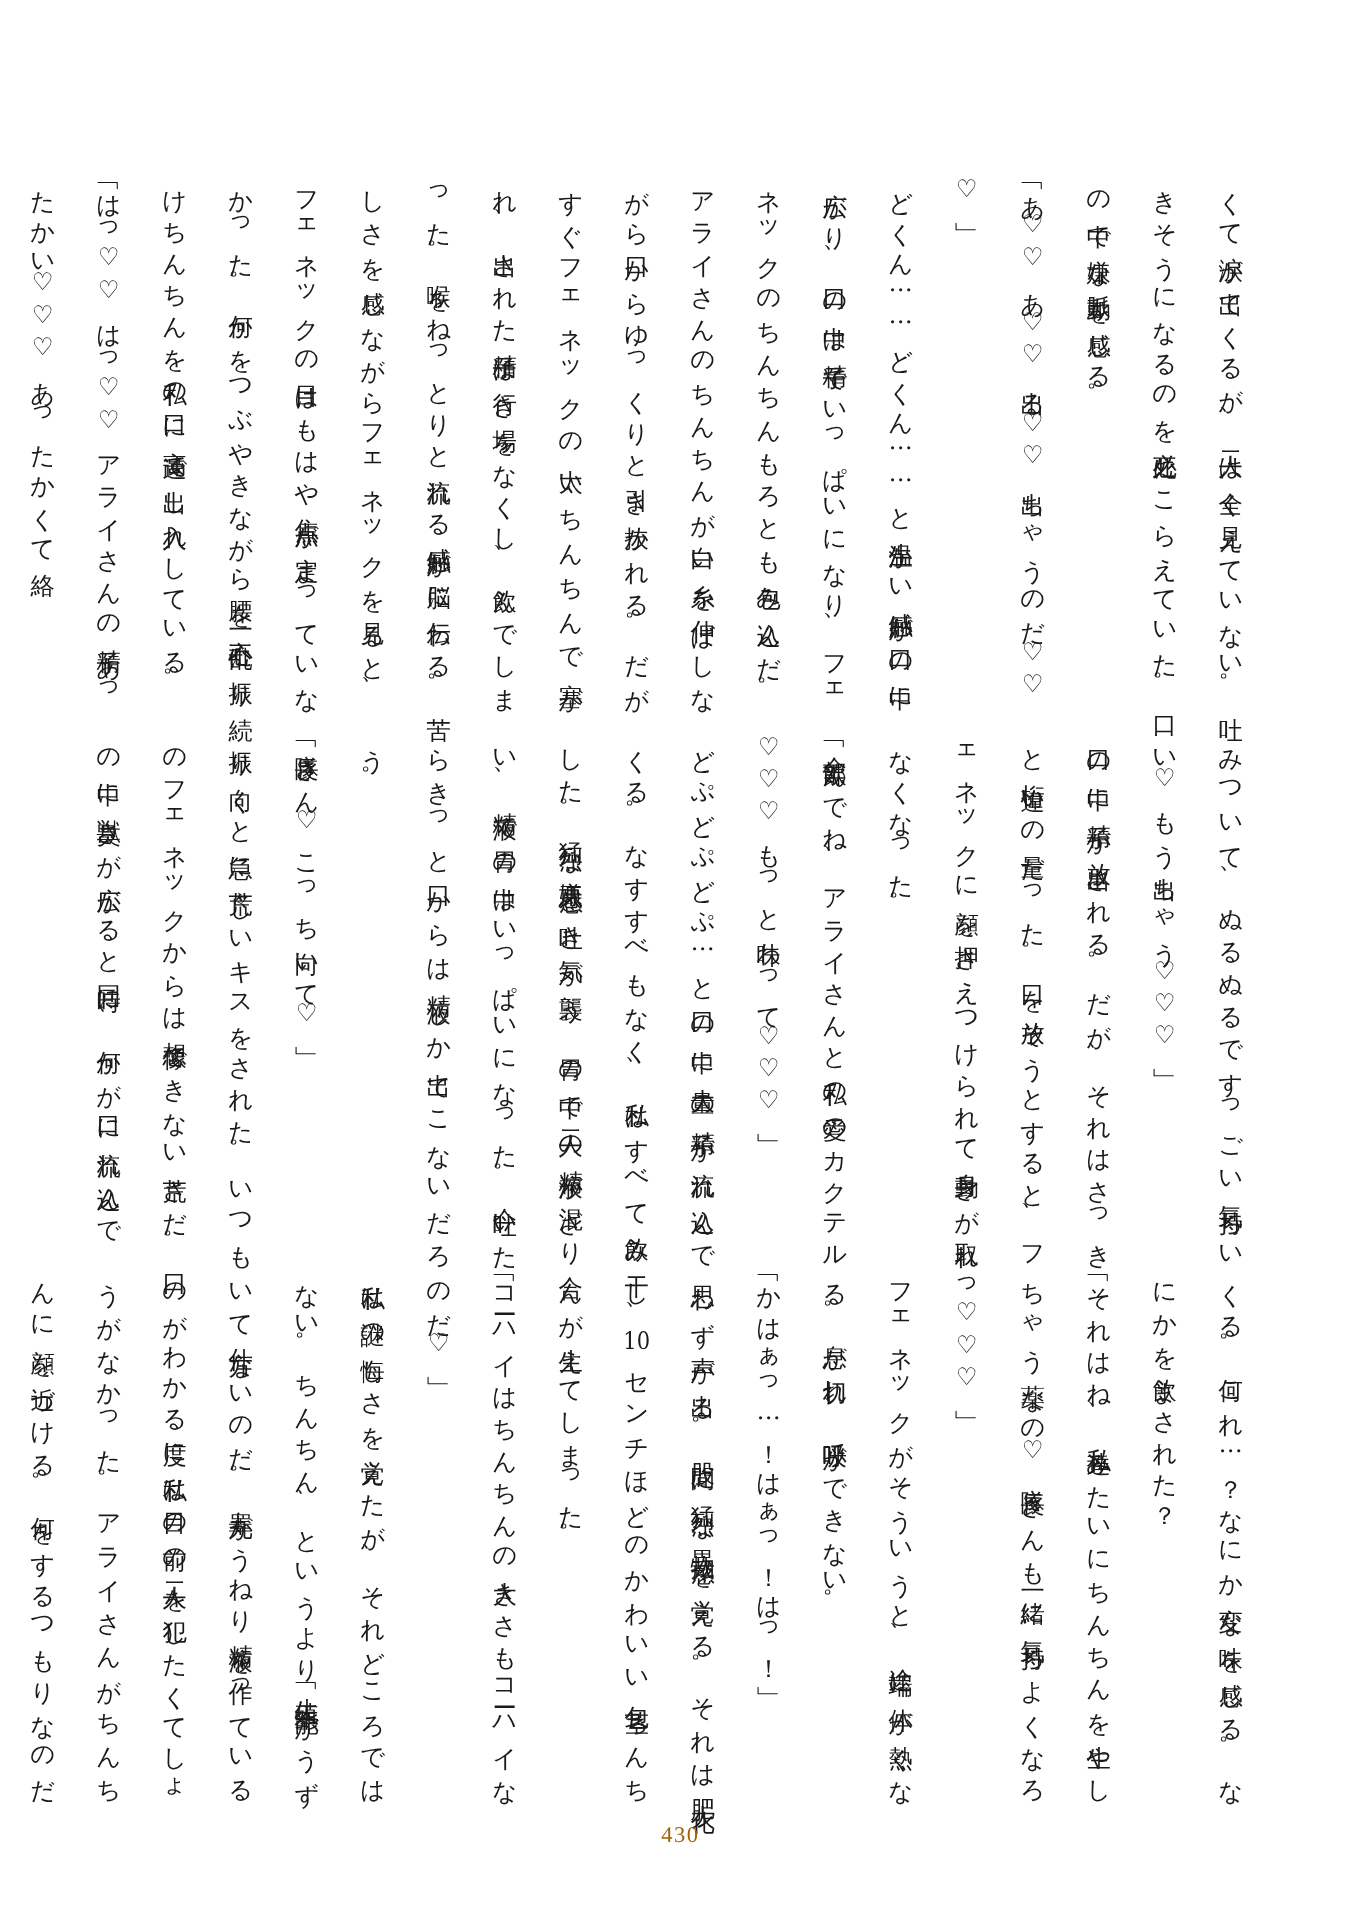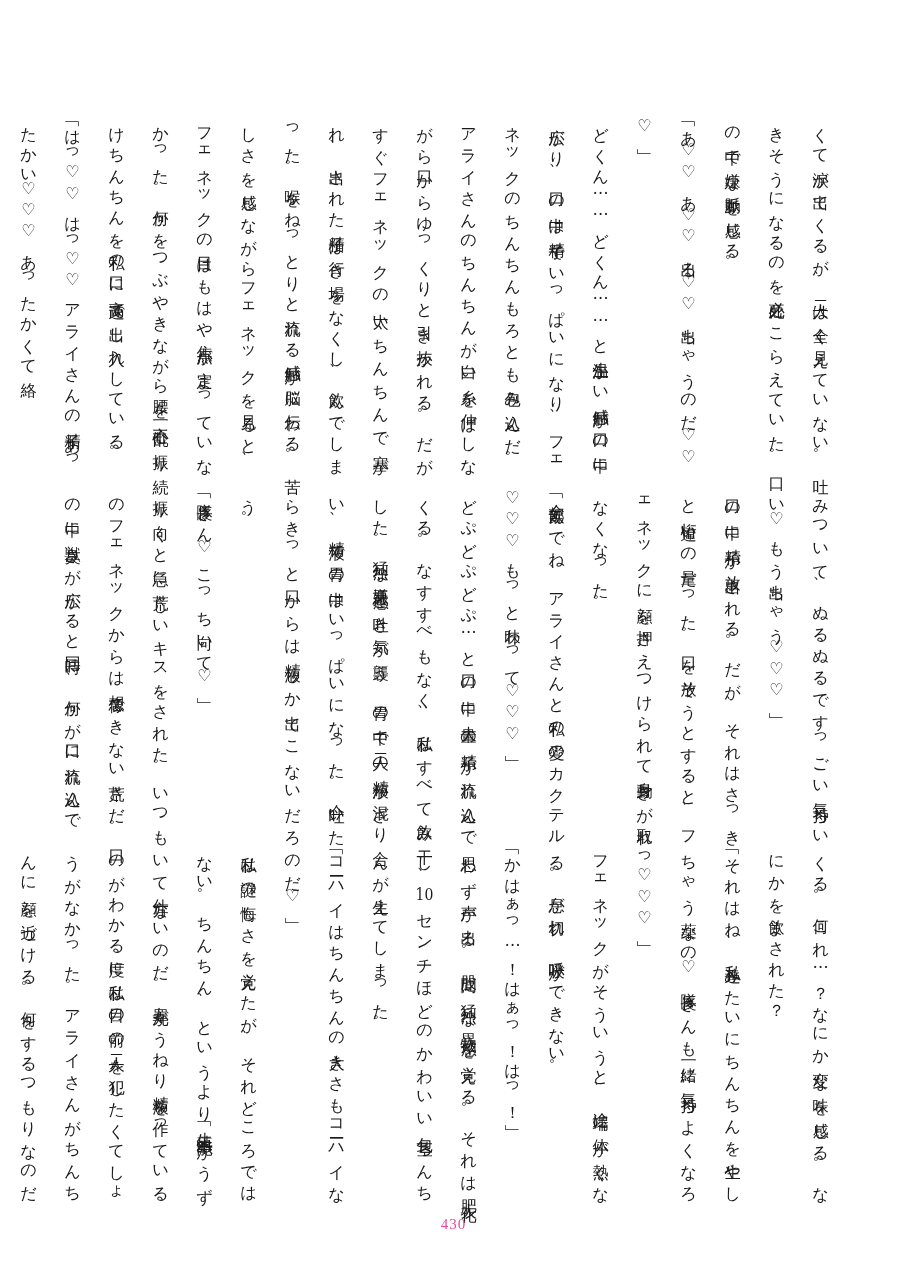--- a/index.html
+++ b/index.html
@@ -74,21 +74,21 @@
 
   #page-number {
     position: absolute;
     left: 0;
     right: 0;
     top: 1216px;
     text-align: center;
     font-family: "Liberation Serif", "DejaVu Serif", serif;
     font-size: 15px;
     letter-spacing: 1px;
-    color: #ec4899;
+    color: #a16207;
   }
 
   
   .tcy {
     text-combine-upright: all;
     -webkit-text-combine: horizontal;
     text-orientation: mixed;
   }
 </style>
 </head>

